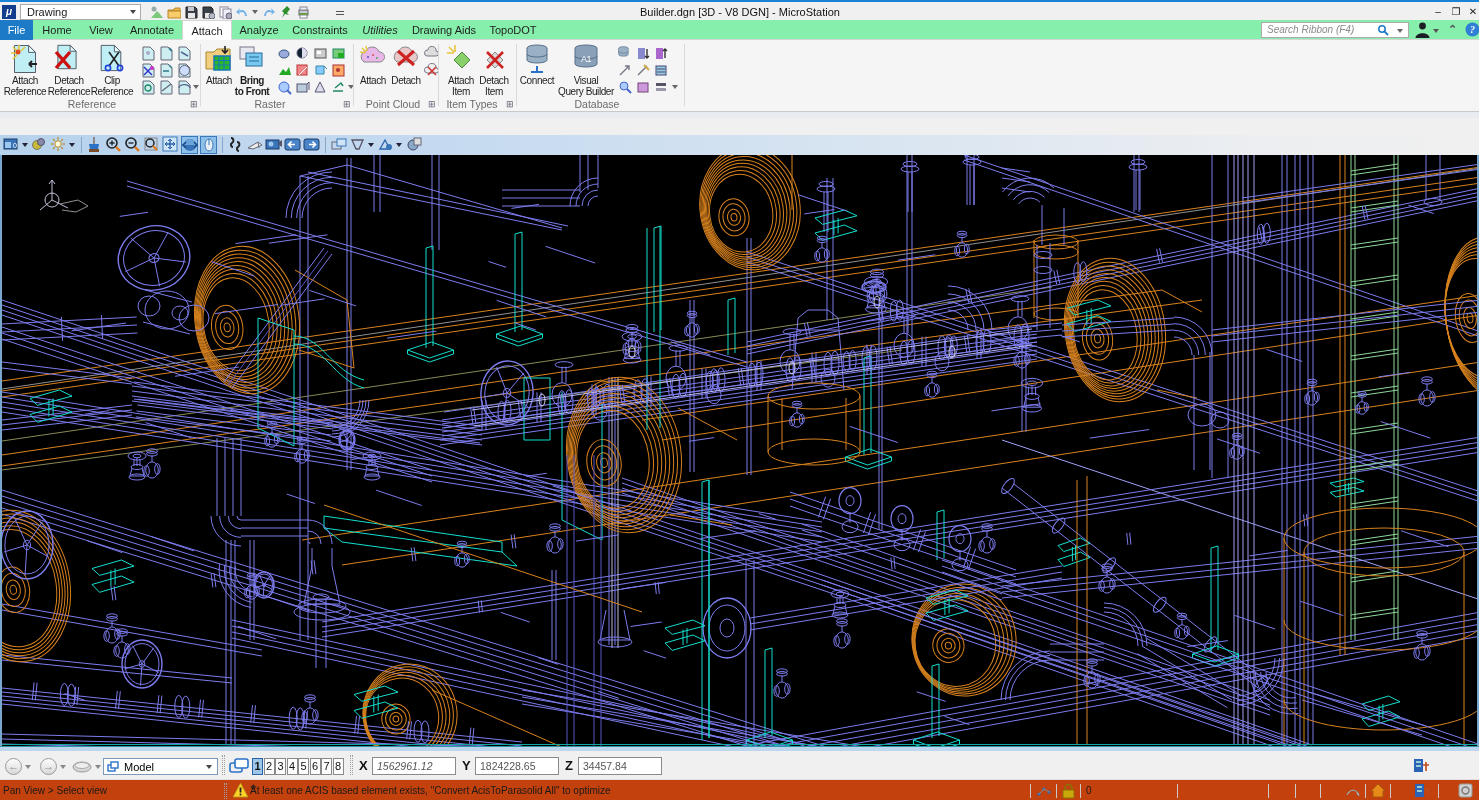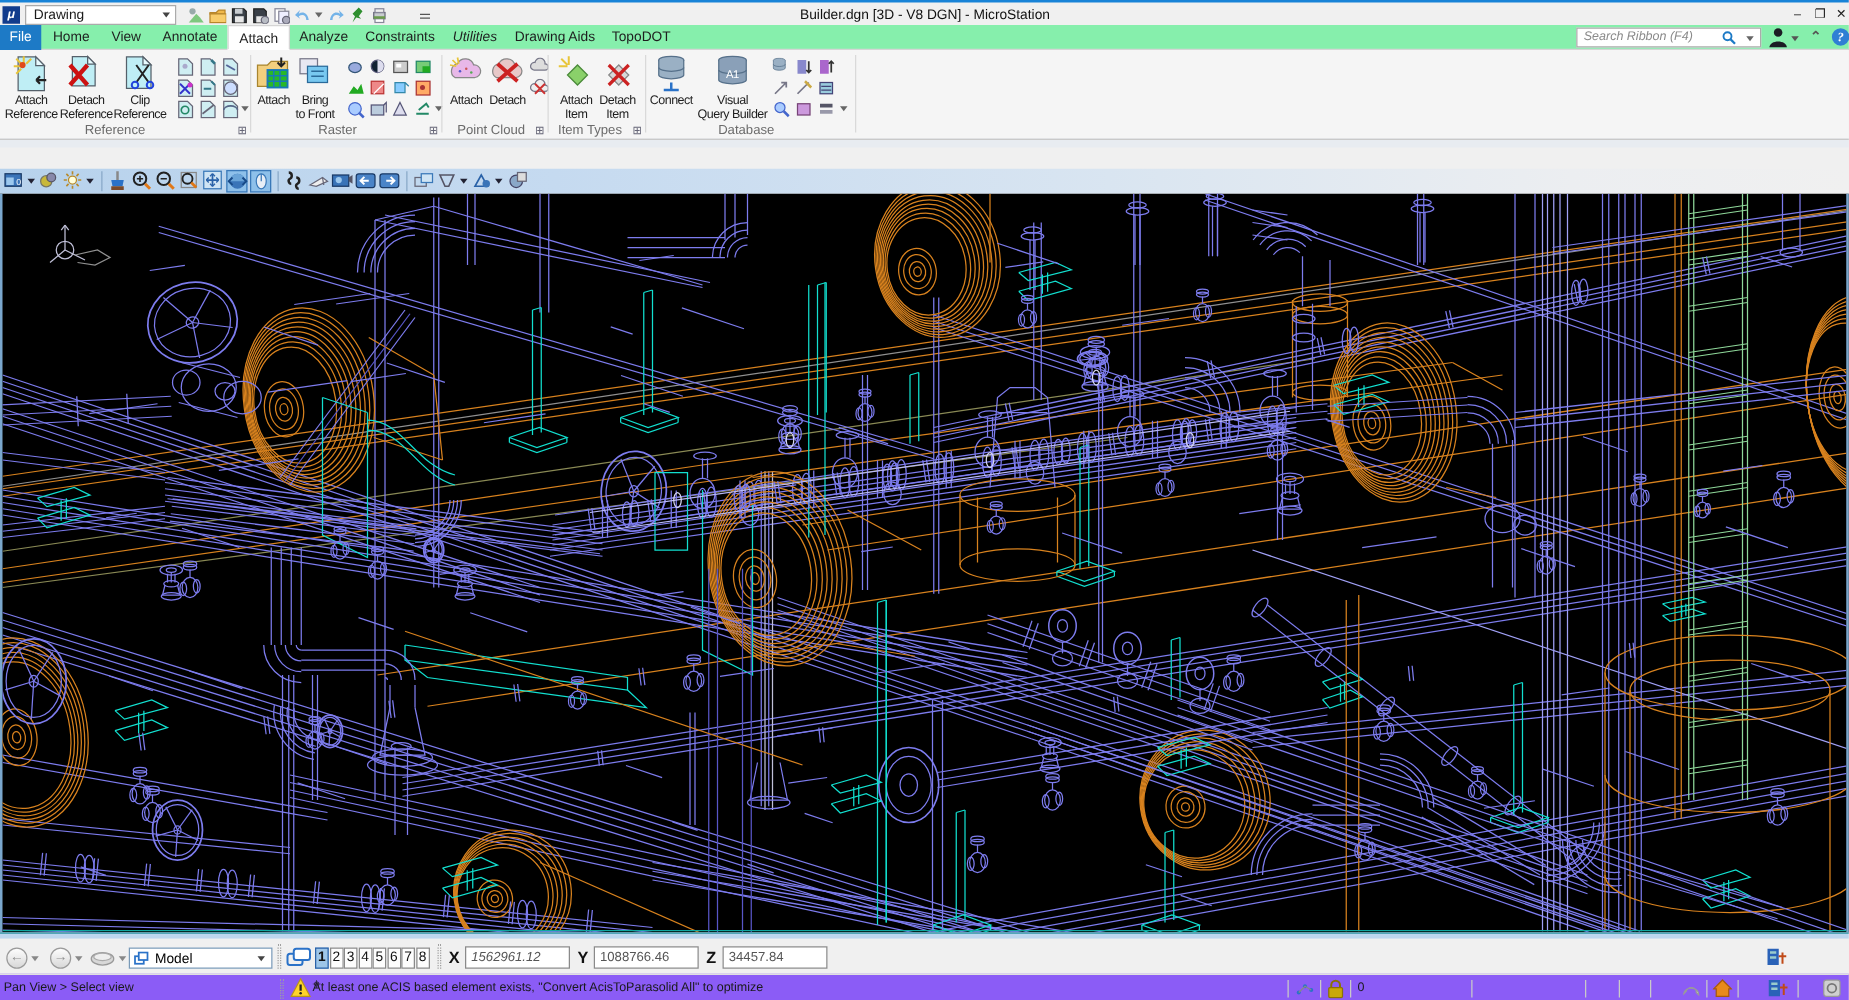--- a/index.html
+++ b/index.html
@@ -42,21 +42,21 @@
  background:linear-gradient(#fdfdfd,#d8d8d8);border:1px solid #9a9a9a;color:#909090;
  text-align:center;line-height:15px;font-size:11px;font-weight:bold;}
 #modelcombo{left:103px;top:7px;width:115px;height:17px;background:#fff;border:1px solid #7a9ab8;
  font-size:11px;line-height:15px;}
 .vnum{position:absolute;top:7px;width:11px;height:17px;border:1px solid #8a8a8a;background:#fdfdfd;
  font-size:11px;text-align:center;line-height:15px;color:#111;}
 .coordlab{position:absolute;top:7px;font-size:13px;font-weight:bold;color:#111;}
 .coordbox{position:absolute;top:6px;width:84px;height:18px;background:#fff;border:1px solid #8a8a8a;
  font-size:10.5px;color:#555;line-height:16px;padding-left:4px;}
 
-#sbar{left:0;top:779px;width:1479px;height:21px;background:#8b5cf6;border-top:1px solid #e0e0e0;
+#sbar{left:0;top:779px;width:1479px;height:21px;background:#c2410c;border-top:1px solid #e0e0e0;
  font-size:10px;color:#1a1a1a;}
 .dots{position:absolute;width:3px;border-left:1px dotted #a0a0a0;border-right:1px dotted #a0a0a0;}
 .vsep{position:absolute;top:4px;width:1px;height:14px;background:#c9c9c9;}
 </style></head>
 <body>
 <div id="app">
 <div id="titlebar" class="abs">
 <div class="abs " style="left:2px;top:3px;width:14px;height:14px;background:#123c8c;color:#fff;font-size:10px;font-style:italic;text-align:center;line-height:13px;"><b>μ</b></div>
 <div id="wfcombo" class="abs">Drawing<div class="car"></div></div>
 <div class="abs " style="left:150px;top:3px;"><svg width="14" height="14" style="">
@@ -208,21 +208,21 @@
 <div class="rgsep" style="left:200px;"></div>
 <div class="rbig" style="left:199px;width:40px;">
         <div class="ic" style="width:30px;height:30px;"><svg width="30" height="30" style="">
             <path d="M2,8 h8 l3,-3 h13 v20 h-24 z" fill="#f2cf7e" stroke="#a8852f" stroke-width="1"></path>
             <rect x="10" y="12" width="16" height="14" fill="#28b828" stroke="#1878b8" stroke-width="1.5"></rect>
             <path d="M10,16.5 h16 M10,21 h16 M15,12 v14 M20,12 v14" stroke="#1878b8" stroke-width="1.2"></path>
             <path d="M21,2 v7 m-3,-3 l3,3 l3,-3" stroke="#222" stroke-width="1.6" fill="none"></path>
           </svg></div>
         <div class="lb">Attach</div>
       </div>
-<div class="rbig" style="left:231px;width:42px;">
+<div class="rbig" style="left:231px;width:42px;font-weight:bold;">
         <div class="ic" style="width:30px;height:30px;"><svg width="30" height="30" style="">
             <rect x="3" y="3" width="14" height="12" fill="#e8e8f2" stroke="#778"></rect>
             <rect x="9" y="9" width="16" height="13" fill="#78c8f0" stroke="#2a6a9a"></rect>
             <path d="M12,13 h10 M12,17 h10" stroke="#2a6a9a" stroke-width="1.2"></path>
           </svg></div>
         <div class="lb">Bring<br>to Front</div>
       </div>
 <div class="abs " style="left:277px;top:6px;"><svg width="15" height="15" style="">
           <ellipse cx="7" cy="8" rx="5" ry="4" fill="#9ad" stroke="#357"></ellipse>
         </svg></div>
@@ -1655,21 +1655,21 @@
 <div class="vnum abs" style="left:275.0px;">3</div>
 <div class="vnum abs" style="left:286.5px;">4</div>
 <div class="vnum abs" style="left:298.0px;">5</div>
 <div class="vnum abs" style="left:309.5px;">6</div>
 <div class="vnum abs" style="left:321.0px;">7</div>
 <div class="vnum abs" style="left:332.5px;">8</div>
 <div class="dots" style="left:350px;top:4px;height:20px;"></div>
 <div class="abs coordlab" style="left:359px;">X</div>
 <div class="coordbox abs" style="left:372px;font-style:italic;">1562961.12</div>
 <div class="abs coordlab" style="left:462px;">Y</div>
-<div class="coordbox abs" style="left:475px;">1088766.46</div>
+<div class="coordbox abs" style="left:475px;">1824228.65</div>
 <div class="abs coordlab" style="left:565px;">Z</div>
 <div class="coordbox abs" style="left:578px;">34457.84</div>
 <div class="abs " style="left:1413px;top:6px;"><svg width="17" height="17" style="">
           <rect x="1" y="2" width="9" height="13" fill="#2a62b8"></rect>
           <rect x="3" y="4" width="5" height="2" fill="#9cc"></rect>
           <rect x="3" y="8" width="5" height="2" fill="#9cc"></rect>
           <path d="M10,8 h6 M13,5 v9" stroke="#c04a18" stroke-width="1.6"></path>
         </svg></div>
 </div>
 <div id="sbar" class="abs">

